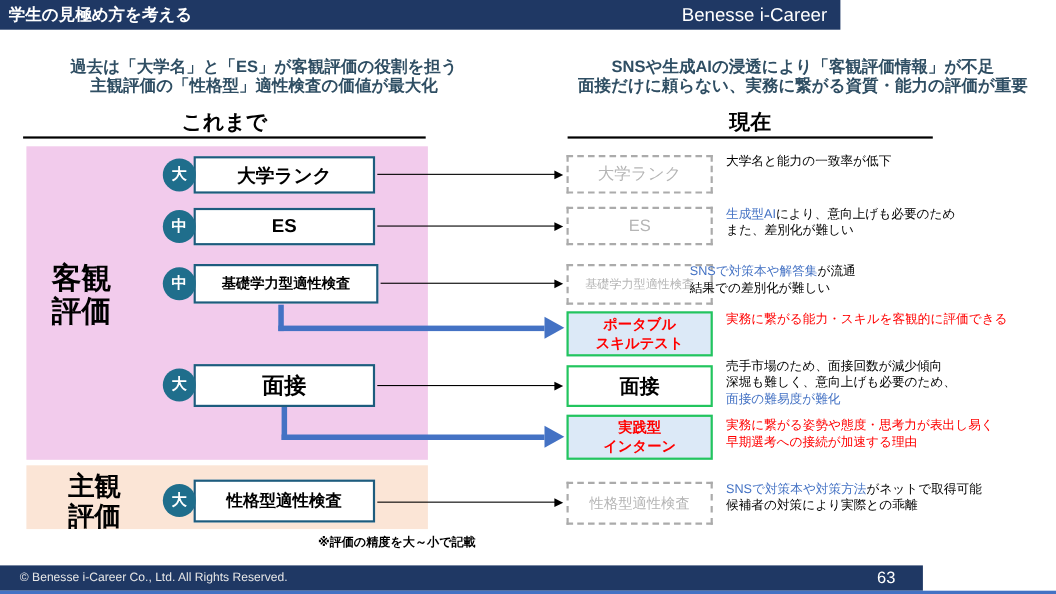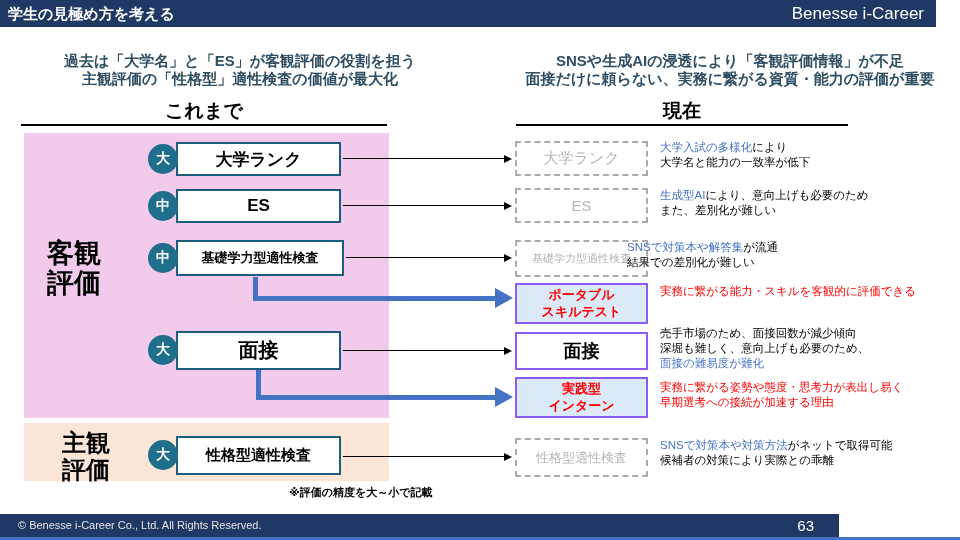--- a/index.html
+++ b/index.html
@@ -1,21 +1,21 @@
 <!DOCTYPE html>
 <html><head>
 <meta charset="utf-8">
 <style>
   html,body{margin:0;padding:0;background:#888;}
   .slide{position:relative;width:960px;height:540px;background:#ffffff;overflow:hidden;
          font-family:"Liberation Sans","DejaVu Sans",sans-serif;}
   .abs{position:absolute;}
 
   
-  .titlebar{left:0;top:0;width:936px;height:27px;background:#1F3864;}
+  .titlebar{left:0;top:0;width:764px;height:27px;background:#1F3864;}
   .titlebar .ttl{position:absolute;left:8px;top:0;height:27px;line-height:27px;
                  color:#fff;font-size:15px;font-weight:bold;}
   .titlebar .brand{position:absolute;right:12px;top:0;height:27px;line-height:27px;
                    color:#fff;font-size:17px;font-weight:normal;}
 
   
   .headline{color:#2F4E63;font-weight:bold;font-size:15px;line-height:18px;text-align:center;}
 
   
   .colhead{font-size:19px;font-weight:bold;color:#000;text-align:center;}
@@ -29,21 +29,21 @@
 
   
   .pbox{background:#fff;border:2px solid #1D5C7E;display:flex;align-items:center;
         justify-content:center;font-weight:bold;color:#000;box-sizing:border-box;}
   .badge{width:30px;height:30px;border-radius:50%;background:#1F6E8C;color:#fff;
          font-size:14px;font-weight:bold;display:flex;align-items:center;justify-content:center;}
 
   
   .dbox{border:2px dashed #ABABAB;color:#B5B5B5;background:#fff;display:flex;align-items:center;
         justify-content:center;box-sizing:border-box;}
-  .sbox{border:2px solid #8b5cf6;display:flex;flex-direction:column;align-items:center;
+  .sbox{border:2px solid #22c55e;display:flex;flex-direction:column;align-items:center;
         justify-content:center;font-weight:bold;box-sizing:border-box;line-height:1.25;}
   .sbox.blue{background:#DCE9F7;color:#FF0000;}
   .sbox.white{background:#fff;color:#000;}
 
   
   .tarrow{height:0;border-top:1.5px solid #000;}
   .tarrow::after{content:"";position:absolute;right:-7px;top:-4.5px;width:0;height:0;
                  border-left:8px solid #000;border-top:4px solid transparent;
                  border-bottom:4px solid transparent;}
 
@@ -135,21 +135,20 @@
     <div>スキルテスト</div>
   </div>
   <div class="abs sbox white" style="left:515px;top:332px;width:133px;height:38px;font-size:18px;">面接</div>
   <div class="abs sbox blue" style="left:515px;top:377px;width:133px;height:41px;font-size:13px;">
     <div>実践型</div>
     <div>インターン</div>
   </div>
   <div class="abs dbox" style="left:515px;top:438px;width:133px;height:39px;font-size:13px;">性格型適性検査</div>
 
   <div class="abs ann" style="left:660px;top:140px;">
-    <div><span class="bl">大学入試の多様化</span><span>により</span></div>
     <div>大学名と能力の一致率が低下</div>
   </div>
 
   <div class="abs ann" style="left:660px;top:188px;">
     <div><span class="bl">生成型AI</span><span>により、意向上げも必要のため</span></div>
     <div>また、差別化が難しい</div>
   </div>
 
   <div class="abs ann" style="left:627px;top:240px;">
     <div><span class="bl">SNSで対策本や解答集</span><span>が流通</span></div>

